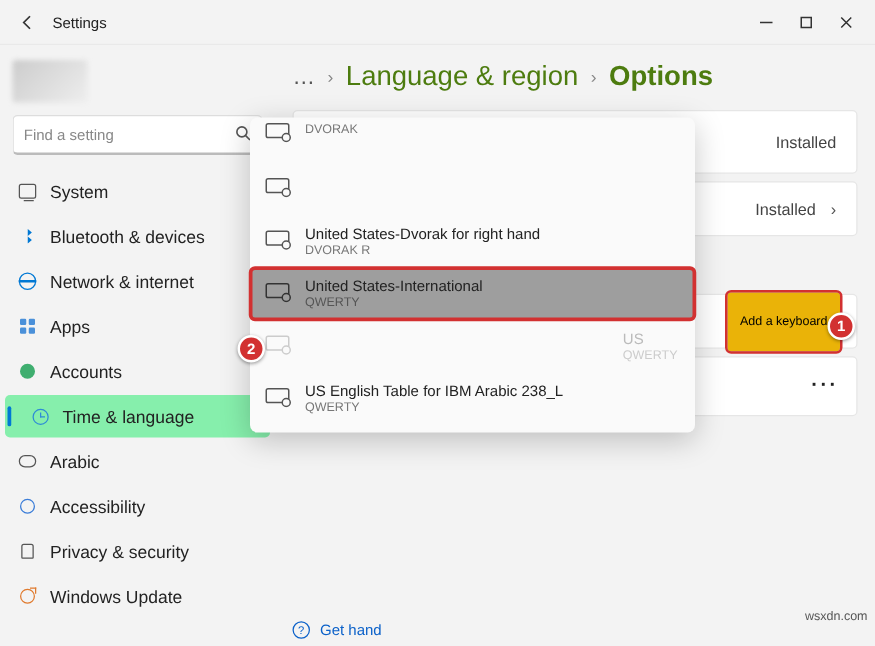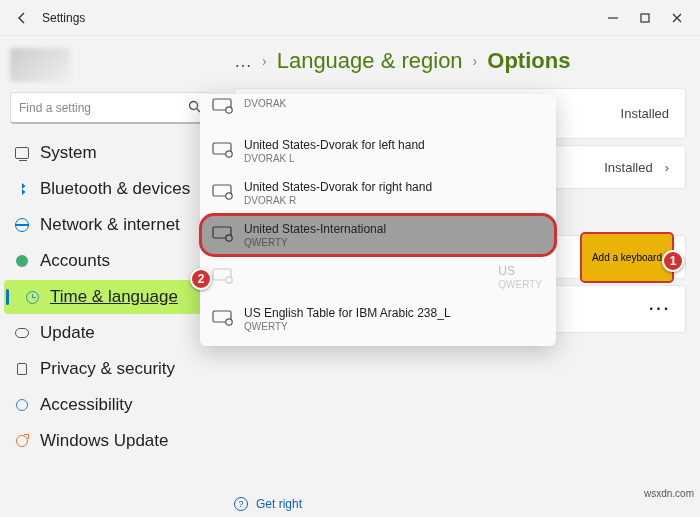--- a/index.html
+++ b/index.html
@@ -10,22 +10,22 @@
 .titlebar .title { font-size: 12px; color: #222; }
 .titlebar .wbtns { margin-left: auto; display: flex; gap: 18px; padding-right: 8px; }
 .wbtn { width: 14px; height: 14px; display: flex; align-items: center; justify-content: center; color: #333; }
 
 .sidebar { position: absolute; top: 36px; left: 0; width: 220px; height: calc(100% - 36px); background: #f3f3f3; padding: 8px 4px 0 4px; text-align: right; }
 .avatar { width: 60px; height: 34px; margin: 4px 0 10px 6px; background: linear-gradient(135deg,#ccc,#eee); filter: blur(2px); border-radius: 3px; }
 .search { margin: 0 6px 12px 6px; height: 32px; background: #fff; border: 1px solid #ddd; border-radius: 4px; display: flex; align-items: center; padding: 0 8px; font-size: 12px; color: #888; border-bottom: 2px solid #bbb;}
 .search .sicon { margin-left: auto; color: #555; }
 
 .navlist { display: flex; flex-direction: column; gap: 2px; }
-.navitem { display: flex; align-items: center; gap: 10px; height: 34px; padding: 0 10px; font-size: 17px; color: #222; border-radius: 4px; cursor: pointer; }
-.navitem.active { background: #bef264; text-decoration: underline; }
+.navitem { display: flex; align-items: center; gap: 10px; height: 34px; padding: 0 10px; font-size: 14px; color: #222; border-radius: 4px; cursor: pointer; }
+.navitem.active { background: #86efac; }
 .navitem.active::before { content:""; width: 3px; height: 16px; background: #0078d4; border-radius: 2px; margin-left: -8px; margin-right: 5px; }
 .navicon { width: 16px; height: 16px; display: flex; align-items: center; justify-content: center; }
 
 .main { position: absolute; top: 36px; left: 220px; right: 0; bottom: 0; padding: 12px 14px 0 14px; }
 .breadcrumb { display: flex; align-items: center; gap: 10px; font-size: 22px; color: #333; font-weight: 600; margin-bottom: 14px; }
 .breadcrumb .dots { font-size: 18px; color: #555; font-weight: 400; }
 .breadcrumb .chev { font-size: 14px; color: #888; font-weight: 400; }
 .breadcrumb .bc1 { color: #4d7c0f; font-weight: 400; }
 .breadcrumb .bc2 { color: #4d7c0f; font-weight: 600; }
 
@@ -46,21 +46,21 @@
 
 .kb-row { background: #fff; border: 1px solid #e6e6e6; border-radius: 4px; height: 48px; display: flex; align-items: center; padding: 0 14px; margin-top: 6px; }
 .kb-row .kname { font-size: 12px; color: #222; }
 .kb-row .more { margin-left: auto; color: #222; letter-spacing: 2px; font-weight: 700; }
 
 
 .popup { position: absolute; top: 94px; left: 200px; width: 356px; background: #fafafa; border-radius: 6px; box-shadow: 0 6px 24px rgba(0,0,0,0.22); padding: 4px 0 6px 0; z-index: 50; }
 .popitem { display: flex; align-items: center; gap: 10px; padding: 8px 14px 8px 12px; font-size: 12px; color: #222; height: 42px; }
 .popitem .sub { font-size: 10px; color: #777; }
 .popitem .col { display: flex; flex-direction: column; gap: 1px; }
-.popitem.sel { background: #9e9e9e; border-radius: 14px; }
+.popitem.sel { background: #9e9e9e; border-radius: 4px; }
 .popitem.sel.hl { outline: 3px solid #d23131; outline-offset: -2px; }
 .popitem.disabled { color: #bbb; justify-content: space-between; }
 .popitem.disabled .sub { color: #ccc; }
 .kbicon { width: 22px; color:#444; flex-shrink:0; }
 .popitem.disabled .kbicon { color:#ccc; }
 
 .marker { position: absolute; width: 22px; height: 22px; background: #d23131; border: 2px solid #fff; border-radius: 50%; color: #fff; font-size: 12px; font-weight: 700; display: flex; align-items: center; justify-content: center; z-index: 60; box-shadow: 0 1px 3px rgba(0,0,0,0.4); }
 #m1 { top: 250px; right: 16px; }
 #m2 { top: 268px; left: 190px; }
 
@@ -142,47 +142,58 @@
         <span>Bluetooth &amp; devices</span>
       </div>
     <div class="navitem">
         <span class="navicon">
           <span class="i-net"></span>
         </span>
         <span>Network &amp; internet</span>
       </div>
     <div class="navitem">
         <span class="navicon">
+          <span class="i-apps">
+            <div></div>
+            <div></div>
+            <div></div>
+            <div></div>
+          </span>
+        </span>
+        <span>Apps</span>
+      </div>
+    <div class="navitem">
+        <span class="navicon">
           <span class="i-acct"></span>
         </span>
         <span>Accounts</span>
       </div>
     <div class="navitem active">
         <span class="navicon">
           <span class="i-time"></span>
         </span>
         <span>Time &amp; language</span>
       </div>
     <div class="navitem">
         <span class="navicon">
           <span class="i-game"></span>
         </span>
-        <span>Update</span>
+        <span>Arabic</span>
+      </div>
+    <div class="navitem">
+        <span class="navicon">
+          <span class="i-acc"></span>
+        </span>
+        <span>Accessibility</span>
       </div>
     <div class="navitem">
         <span class="navicon">
           <span class="i-priv"></span>
         </span>
         <span>Privacy &amp; security</span>
-      </div>
-    <div class="navitem">
-        <span class="navicon">
-          <span class="i-acc"></span>
-        </span>
-        <span>Accessibility</span>
       </div>
     <div class="navitem">
         <span class="navicon">
           <span class="i-upd"></span>
         </span>
         <span>Windows Update</span>
       </div>
   </div>
 </div>
 
@@ -239,24 +250,20 @@
         </svg></span>
     <span class="col">
         <span class="sub">DVORAK</span>
       </span>
   </div>
   <div class="popitem">
     <span class="kbicon"><svg width="22" height="16" viewBox="0 0 22 16">
           <rect x="1" y="1" width="18" height="11" rx="1.5" stroke="#555" stroke-width="1.2" fill="none"></rect>
           <circle cx="17" cy="12" r="3.2" fill="#fafafa" stroke="#555" stroke-width="1.2"></circle>
         </svg></span>
-    <span class="col">
-        <span>United States-Dvorak for left hand</span>
-        <span class="sub">DVORAK L</span>
-      </span>
   </div>
   <div class="popitem">
     <span class="kbicon"><svg width="22" height="16" viewBox="0 0 22 16">
           <rect x="1" y="1" width="18" height="11" rx="1.5" stroke="#555" stroke-width="1.2" fill="none"></rect>
           <circle cx="17" cy="12" r="3.2" fill="#fafafa" stroke="#555" stroke-width="1.2"></circle>
         </svg></span>
     <span class="col">
         <span>United States-Dvorak for right hand</span>
         <span class="sub">DVORAK R</span>
       </span>
@@ -291,16 +298,16 @@
         <span class="sub">QWERTY</span>
       </span>
   </div>
 </div>
 
 <div class="marker" id="m1">1</div>
 <div class="marker" id="m2">2</div>
 
 <div class="helpbar">
   <span class="hicon">?</span>
-  <span>Get right</span>
+  <span>Get hand</span>
 </div>
 
 <div class="credit">wsxdn.com</div>
 
 </body></html>

